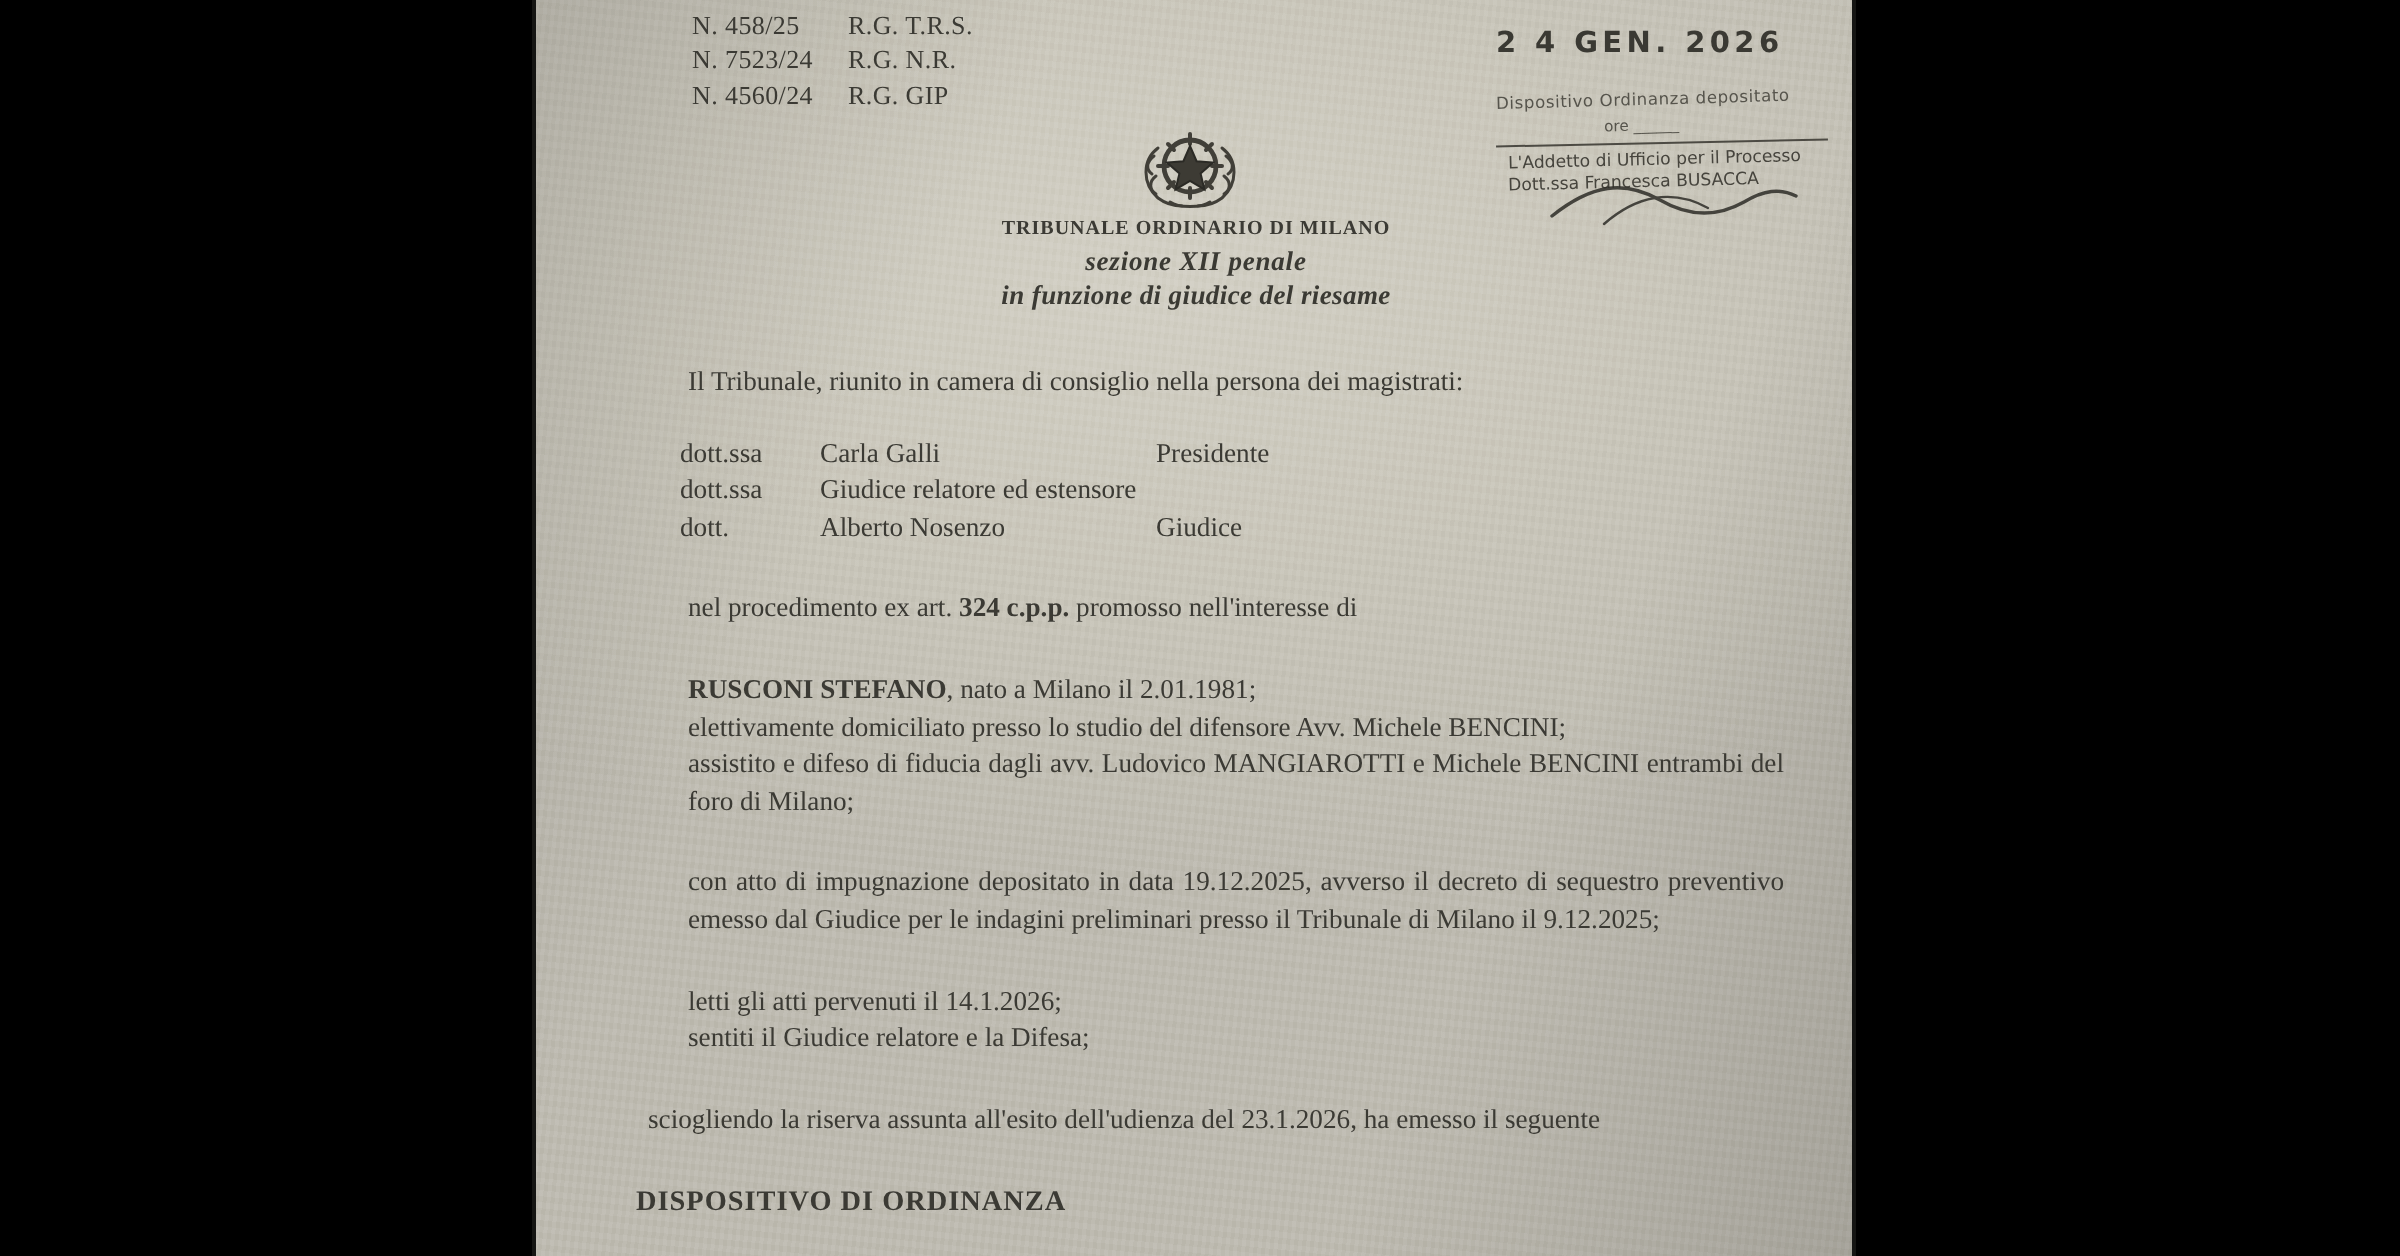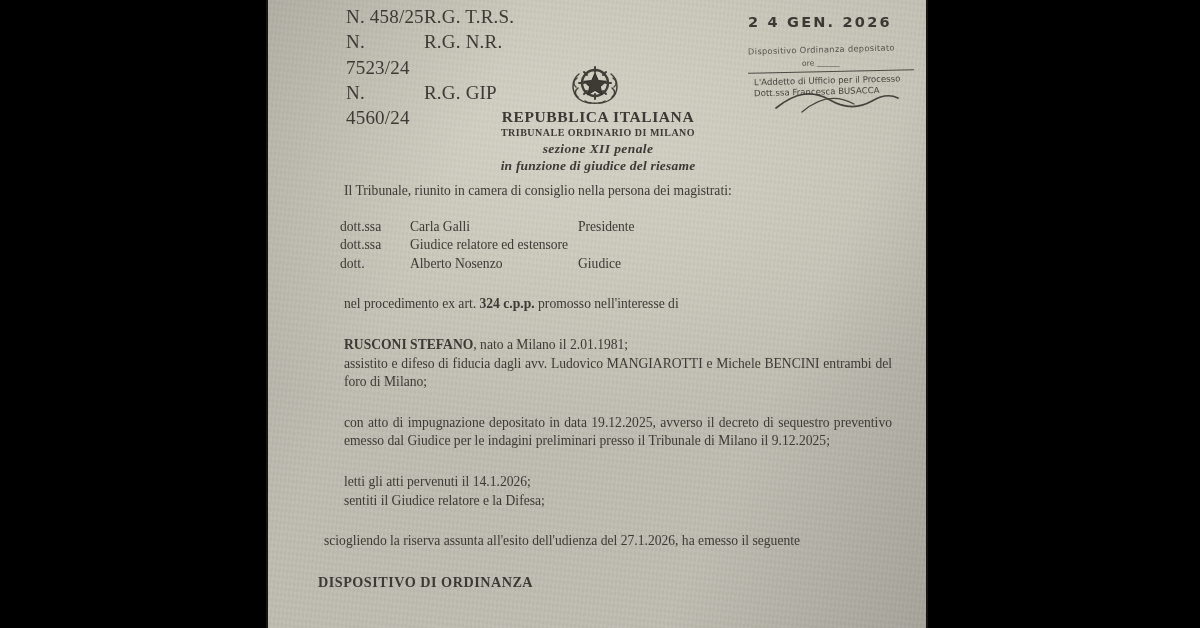--- a/index.html
+++ b/index.html
@@ -35,21 +35,21 @@
     pointer-events:none;mix-blend-mode:overlay;
   }
   .page:after{
     content:"";position:absolute;inset:0;
     background:linear-gradient(115deg, rgba(0,0,0,.10) 0%, rgba(0,0,0,0) 28%, rgba(0,0,0,0) 72%, rgba(0,0,0,.13) 100%);
     pointer-events:none;
   }
   .ink{position:relative;z-index:5;color:#3b3a34;}
 
   
-  .reg{position:absolute;left:78px;top:4px;line-height:1.33;font-size:19px;letter-spacing:.2px;}
+  .reg{position:absolute;left:78px;top:4px;line-height:1.33;font-size:13px;letter-spacing:.2px;}
   .reg .row{display:flex;}
   .reg .n{width:78px;}
 
   
   .stamp{position:absolute;left:480px;top:14px;width:180px;color:#46443d;}
   .stamp .date{font-family:"DejaVu Sans", sans-serif;font-size:14.5px;letter-spacing:2.2px;font-weight:600;color:#3a3933;white-space:nowrap;}
   .stamp .dep{font-family:"DejaVu Sans", sans-serif;font-size:8.3px;letter-spacing:.3px;color:#56544c;margin-top:14px;transform:rotate(-1.6deg);white-space:nowrap;}
   .stamp .ore{font-family:"DejaVu Sans", sans-serif;font-size:7.6px;color:#56544c;margin-top:3px;margin-left:54px;transform:rotate(-1.6deg);white-space:nowrap;}
   .stamp .rule{width:166px;height:1px;background:#4c4a43;margin-top:5px;transform:rotate(-1.2deg);}
   .stamp .sig1{font-family:"DejaVu Sans", sans-serif;font-size:8.6px;color:#46443d;margin-top:3px;margin-left:6px;transform:rotate(-1.5deg);white-space:nowrap;}
@@ -133,21 +133,20 @@
           <line x1="41" y1="29" x2="46" y2="29"></line>
         <line x1="19" y1="18" x2="22" y2="21"></line>
           <line x1="38" y1="37" x2="41" y2="40"></line>
         <line x1="41" y1="18" x2="38" y2="21"></line>
           <line x1="22" y1="37" x2="19" y2="40"></line>
       </g>
       <path d="M30 19 L33.3 26.6 L41.5 27.3 L35.3 32.7 L37.2 40.7 L30 36.4 L22.8 40.7 L24.7 32.7 L18.5 27.3 L26.7 26.6 Z" fill="#3d3b34" stroke="#2b2a25" stroke-width="1"></path>
     </svg>
 
     <div class="head ink">
-      <div class="l1">REPUBBLICA ITALIANA</div>
       <div class="l2">TRIBUNALE ORDINARIO DI MILANO</div>
       <div class="l3">sezione  XII  penale</div>
       <div class="l4">in funzione di giudice del riesame</div>
     </div>
 
     <div class="body ink">
 
       <div class="p indent">Il Tribunale, riunito in camera di consiglio nella persona dei magistrati:</div>
       <div class="gap-m"></div>
 
@@ -166,31 +165,32 @@
           <span class="nm">Alberto Nosenzo</span>
           <span>Giudice</span>
         </div>
       </div>
 
       <div class="gap-l"></div>
       <div class="p indent"><span>nel procedimento ex art. </span><b>324 c.p.p.</b><span> promosso nell'interesse di</span></div>
 
       <div class="gap-l"></div>
       <div class="p indent"><b>RUSCONI STEFANO</b><span>, nato a Milano il 2.01.1981;</span></div>
+      <div class="p indent">elettivamente domiciliato presso lo studio del difensore Avv. Michele BENCINI;</div>
       <div class="p indent just" style="width:548px">assistito e difeso di fiducia dagli avv. Ludovico MANGIAROTTI e Michele BENCINI entrambi del foro di Milano;</div>
 
       <div class="gap-l"></div>
       <div class="p indent just" style="width:548px">con atto di impugnazione depositato in data 19.12.2025, avverso il decreto di sequestro preventivo emesso dal Giudice per le indagini preliminari presso il Tribunale di Milano il 9.12.2025;</div>
 
       <div class="gap-l"></div>
       <div class="p indent">letti gli atti pervenuti il 14.1.2026;</div>
       <div class="p indent">sentiti il Giudice relatore e la Difesa;</div>
 
       <div class="gap-l"></div>
-      <div class="p" style="margin-left:6px">sciogliendo la riserva assunta all'esito dell'udienza del 27.1.2026, ha emesso il seguente</div>
+      <div class="p" style="margin-left:6px">sciogliendo la riserva assunta all'esito dell'udienza del 23.1.2026, ha emesso il seguente</div>
 
       <div class="gap-l"></div>
       <div class="center" style="font-size:14.2px">DISPOSITIVO DI ORDINANZA</div>
 
       <div class="gap-l"></div>
 
     </div>
   </div>
 
   <div class="bar bar-left"></div>

